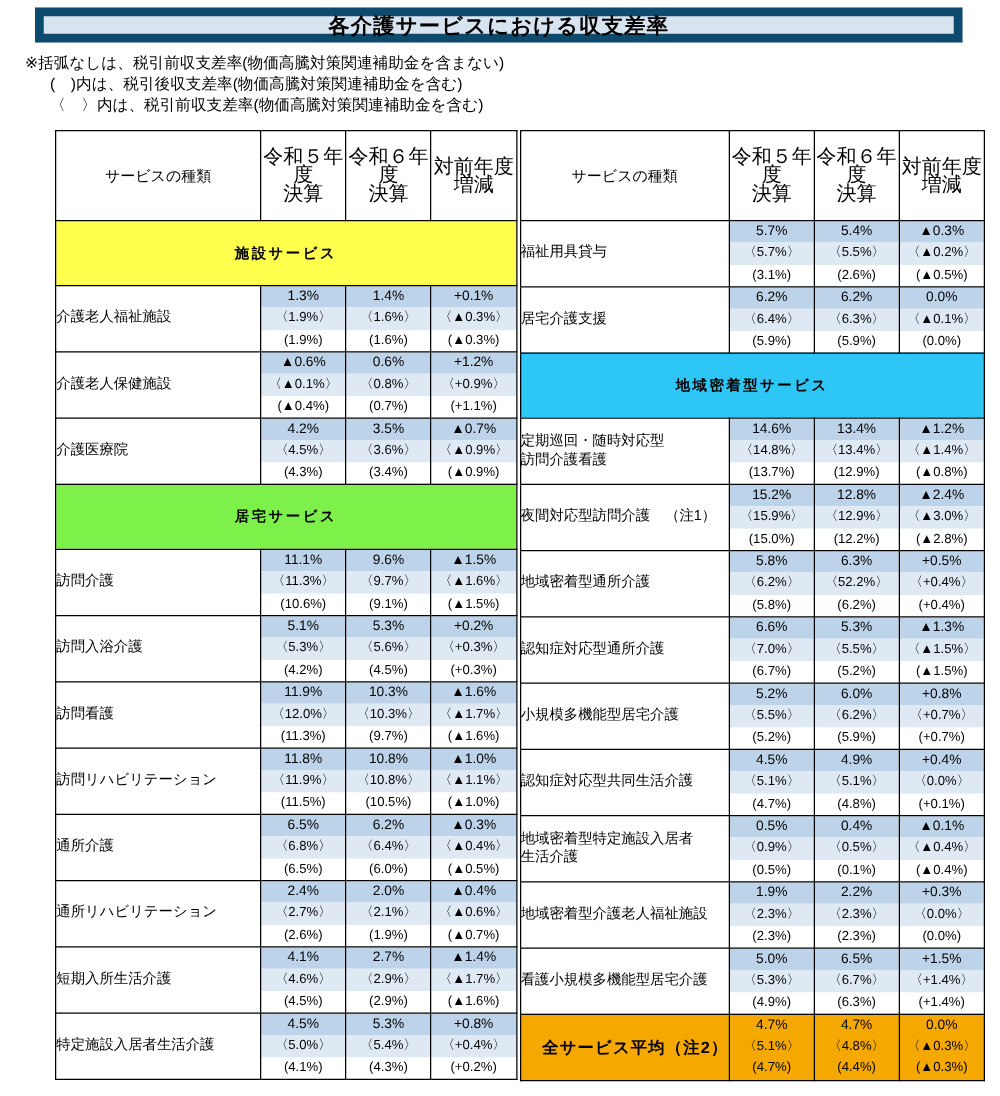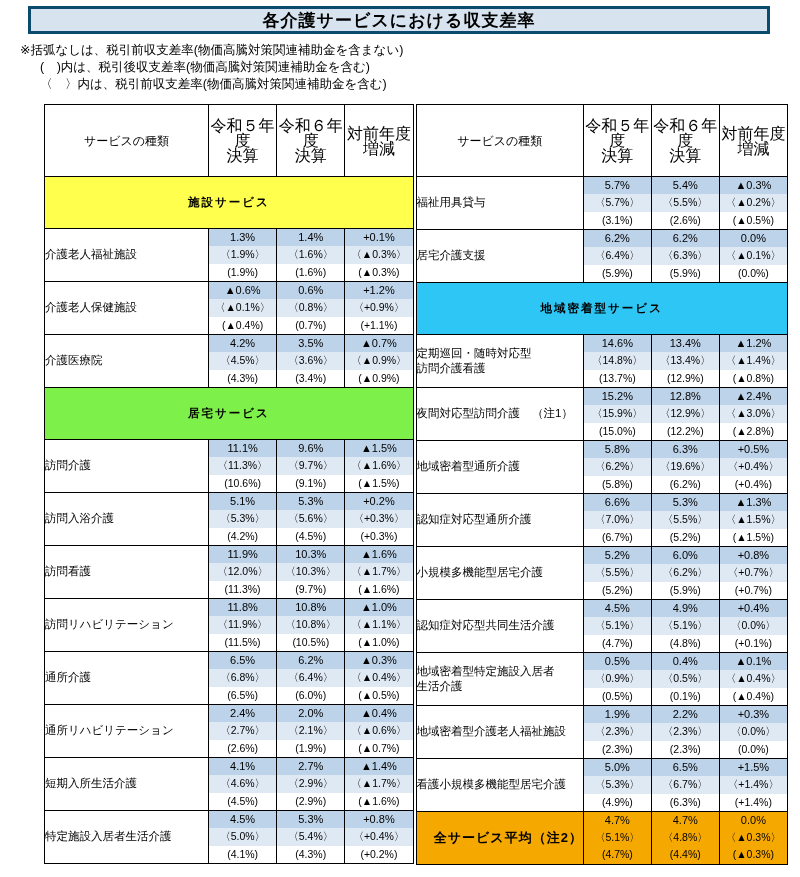--- a/index.html
+++ b/index.html
@@ -17,21 +17,21 @@
     overflow: hidden;
     background: #ffffff;
   }
 
   
   .title-bar {
     position: absolute;
     left: 28px; top: 6px;
     width: 742px; height: 28px;
     background: #d7e4f0;
-    border: 3px solid #0c4a6e;
+    border: 7px solid #0c4a6e;
     display: flex; align-items: center; justify-content: center;
   }
   .title-bar .title-text {
     font-size: 17px;
     font-weight: bold;
     letter-spacing: 1px;
     white-space: nowrap;
   }
 
   
@@ -595,21 +595,21 @@
             <td class="c-val vgroup">
               <div class="vstack">
                 <div class="vrow r0">5.8%</div>
                 <div class="vrow r1">〈6.2%〉</div>
                 <div class="vrow r2">(5.8%)</div>
               </div>
             </td>
             <td class="c-val vgroup">
               <div class="vstack">
                 <div class="vrow r0">6.3%</div>
-                <div class="vrow r1">〈19.6%〉</div>
+                <div class="vrow r1">〈52.2%〉</div>
                 <div class="vrow r2">(6.2%)</div>
               </div>
             </td>
             <td class="c-val vgroup">
               <div class="vstack">
                 <div class="vrow r0">+0.5%</div>
                 <div class="vrow r1">〈+0.4%〉</div>
                 <div class="vrow r2">(+0.4%)</div>
               </div>
             </td>

